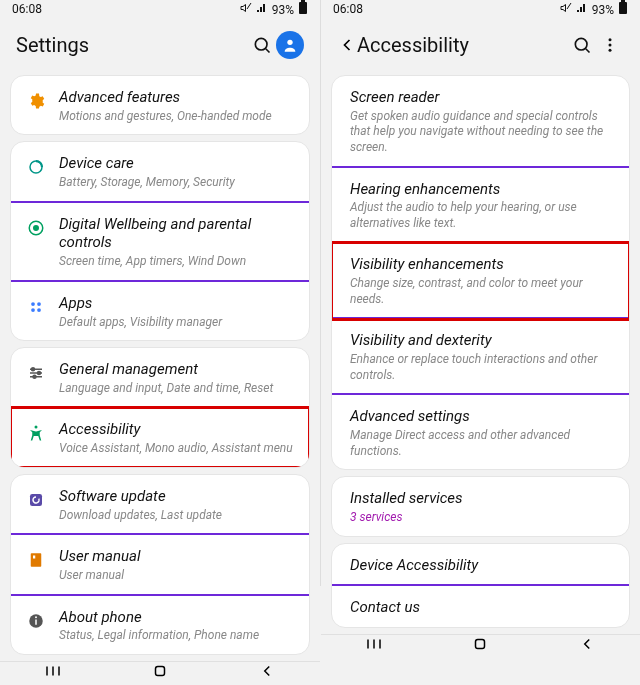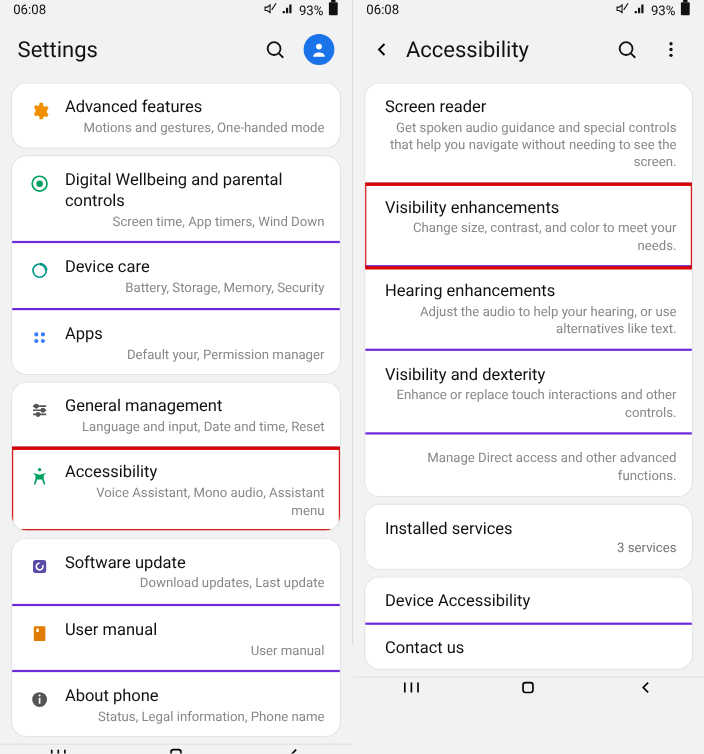--- a/index.html
+++ b/index.html
@@ -30,21 +30,20 @@
     font-size: 12px;
     color: #111;
     background: #f2f2f2;
   }
   .statusbar .right { display: flex; align-items: flex-end; gap: 4px; }
 
   .header {
     display: flex;
     align-items: center;
     padding: 14px 16px 10px;
-    gap: 12px;
   }
   .header .title {
     font-size: 20px;
     font-weight: 400;
     color: #111;
     flex: 1;
   }
   .header .back-icon {
     width: 20px; height: 20px;
     display: inline-flex; align-items: center; justify-content: center;
@@ -80,24 +79,24 @@
   .row:last-child { border-bottom: none; }
   .row.no-icon { padding-left: 18px; }
 
   .row-icon {
     width: 22px; height: 22px;
     flex: 0 0 22px;
     display: inline-flex; align-items: center; justify-content: center;
     font-size: 16px;
     margin-top: 2px;
   }
-  .row-text { flex: 1; min-width: 0; }
+  .row-text { flex: 1; min-width: 0; font-style: italic; }
   .row-title { font-size: 15px; font-weight: 400; color: #111; line-height: 1.25; }
-  .row-sub { font-size: 12px; color: #888; line-height: 1.3; margin-top: 2px; text-align: right; }
-  .row-sub.link { color: #737373; }
+  .row-sub { font-size: 12px; color: #888; line-height: 1.3; margin-top: 2px; }
+  .row-sub.link { color: #a21caf; }
 
   .highlight-box {
     outline: 3px solid #d80000;
     outline-offset: -1px;
   }
 
   .navbar {
     margin-top: auto;
     height: 44px;
     display: flex;
@@ -169,55 +168,55 @@
             </svg>
           </span>
           <div class="row-text">
             <div class="row-title">Advanced features</div>
             <div class="row-sub">Motions and gestures, One-handed mode</div>
           </div>
         </div>
       </div>
       <div class="card">
         <div class="row">
+          <span class="row-icon accent-teal">
+            <svg width="18" height="18" viewBox="0 0 24 24" fill="none" stroke="currentColor" stroke-width="2">
+              <circle cx="12" cy="12" r="8"></circle>
+              <path d="M12 4a8 8 0 018 8" stroke-width="3"></path>
+            </svg>
+          </span>
+          <div class="row-text">
+            <div class="row-title">Device care</div>
+            <div class="row-sub">Battery, Storage, Memory, Security</div>
+          </div>
+        </div>
+        <div class="row">
           <span class="row-icon accent-green">
             <svg width="18" height="18" viewBox="0 0 24 24" fill="none" stroke="currentColor" stroke-width="2">
               <circle cx="12" cy="12" r="9"></circle>
               <circle cx="12" cy="12" r="3" fill="currentColor"></circle>
             </svg>
           </span>
           <div class="row-text">
             <div class="row-title">Digital Wellbeing and parental controls</div>
             <div class="row-sub">Screen time, App timers, Wind Down</div>
           </div>
         </div>
         <div class="row">
-          <span class="row-icon accent-teal">
-            <svg width="18" height="18" viewBox="0 0 24 24" fill="none" stroke="currentColor" stroke-width="2">
-              <circle cx="12" cy="12" r="8"></circle>
-              <path d="M12 4a8 8 0 018 8" stroke-width="3"></path>
-            </svg>
-          </span>
-          <div class="row-text">
-            <div class="row-title">Device care</div>
-            <div class="row-sub">Battery, Storage, Memory, Security</div>
-          </div>
-        </div>
-        <div class="row">
           <span class="row-icon accent-blue">
             <svg width="18" height="18" viewBox="0 0 24 24" fill="currentColor">
               <circle cx="8" cy="8" r="2.5"></circle>
               <circle cx="16" cy="8" r="2.5"></circle>
               <circle cx="8" cy="16" r="2.5"></circle>
               <circle cx="16" cy="16" r="2.5"></circle>
             </svg>
           </span>
           <div class="row-text">
             <div class="row-title">Apps</div>
-            <div class="row-sub">Default your, Permission manager</div>
+            <div class="row-sub">Default apps, Visibility manager</div>
           </div>
         </div>
       </div>
       <div class="card">
         <div class="row">
           <span class="row-icon accent-gray">
             <svg width="18" height="18" viewBox="0 0 24 24" fill="none" stroke="currentColor" stroke-width="2">
               <line x1="4" y1="7" x2="20" y2="7"></line>
               <line x1="4" y1="12" x2="20" y2="12"></line>
               <line x1="4" y1="17" x2="20" y2="17"></line>
@@ -348,40 +347,41 @@
   </div>
 
   <div id="right-groups">
       <div class="card">
         <div class="row no-icon">
           <div class="row-text">
             <div class="row-title">Screen reader</div>
             <div class="row-sub">Get spoken audio guidance and special controls that help you navigate without needing to see the screen.</div>
           </div>
         </div>
+        <div class="row no-icon">
+          <div class="row-text">
+            <div class="row-title">Hearing enhancements</div>
+            <div class="row-sub">Adjust the audio to help your hearing, or use alternatives like text.</div>
+          </div>
+        </div>
         <div class="row no-icon highlight-box">
           <div class="row-text">
             <div class="row-title">Visibility enhancements</div>
             <div class="row-sub">Change size, contrast, and color to meet your needs.</div>
           </div>
         </div>
         <div class="row no-icon">
           <div class="row-text">
-            <div class="row-title">Hearing enhancements</div>
-            <div class="row-sub">Adjust the audio to help your hearing, or use alternatives like text.</div>
-          </div>
-        </div>
-        <div class="row no-icon">
-          <div class="row-text">
             <div class="row-title">Visibility and dexterity</div>
             <div class="row-sub">Enhance or replace touch interactions and other controls.</div>
           </div>
         </div>
         <div class="row no-icon">
           <div class="row-text">
+            <div class="row-title">Advanced settings</div>
             <div class="row-sub">Manage Direct access and other advanced functions.</div>
           </div>
         </div>
       </div>
       <div class="card">
         <div class="row no-icon">
           <div class="row-text">
             <div class="row-title">Installed services</div>
             <div class="row-sub link">3 services</div>
           </div>

